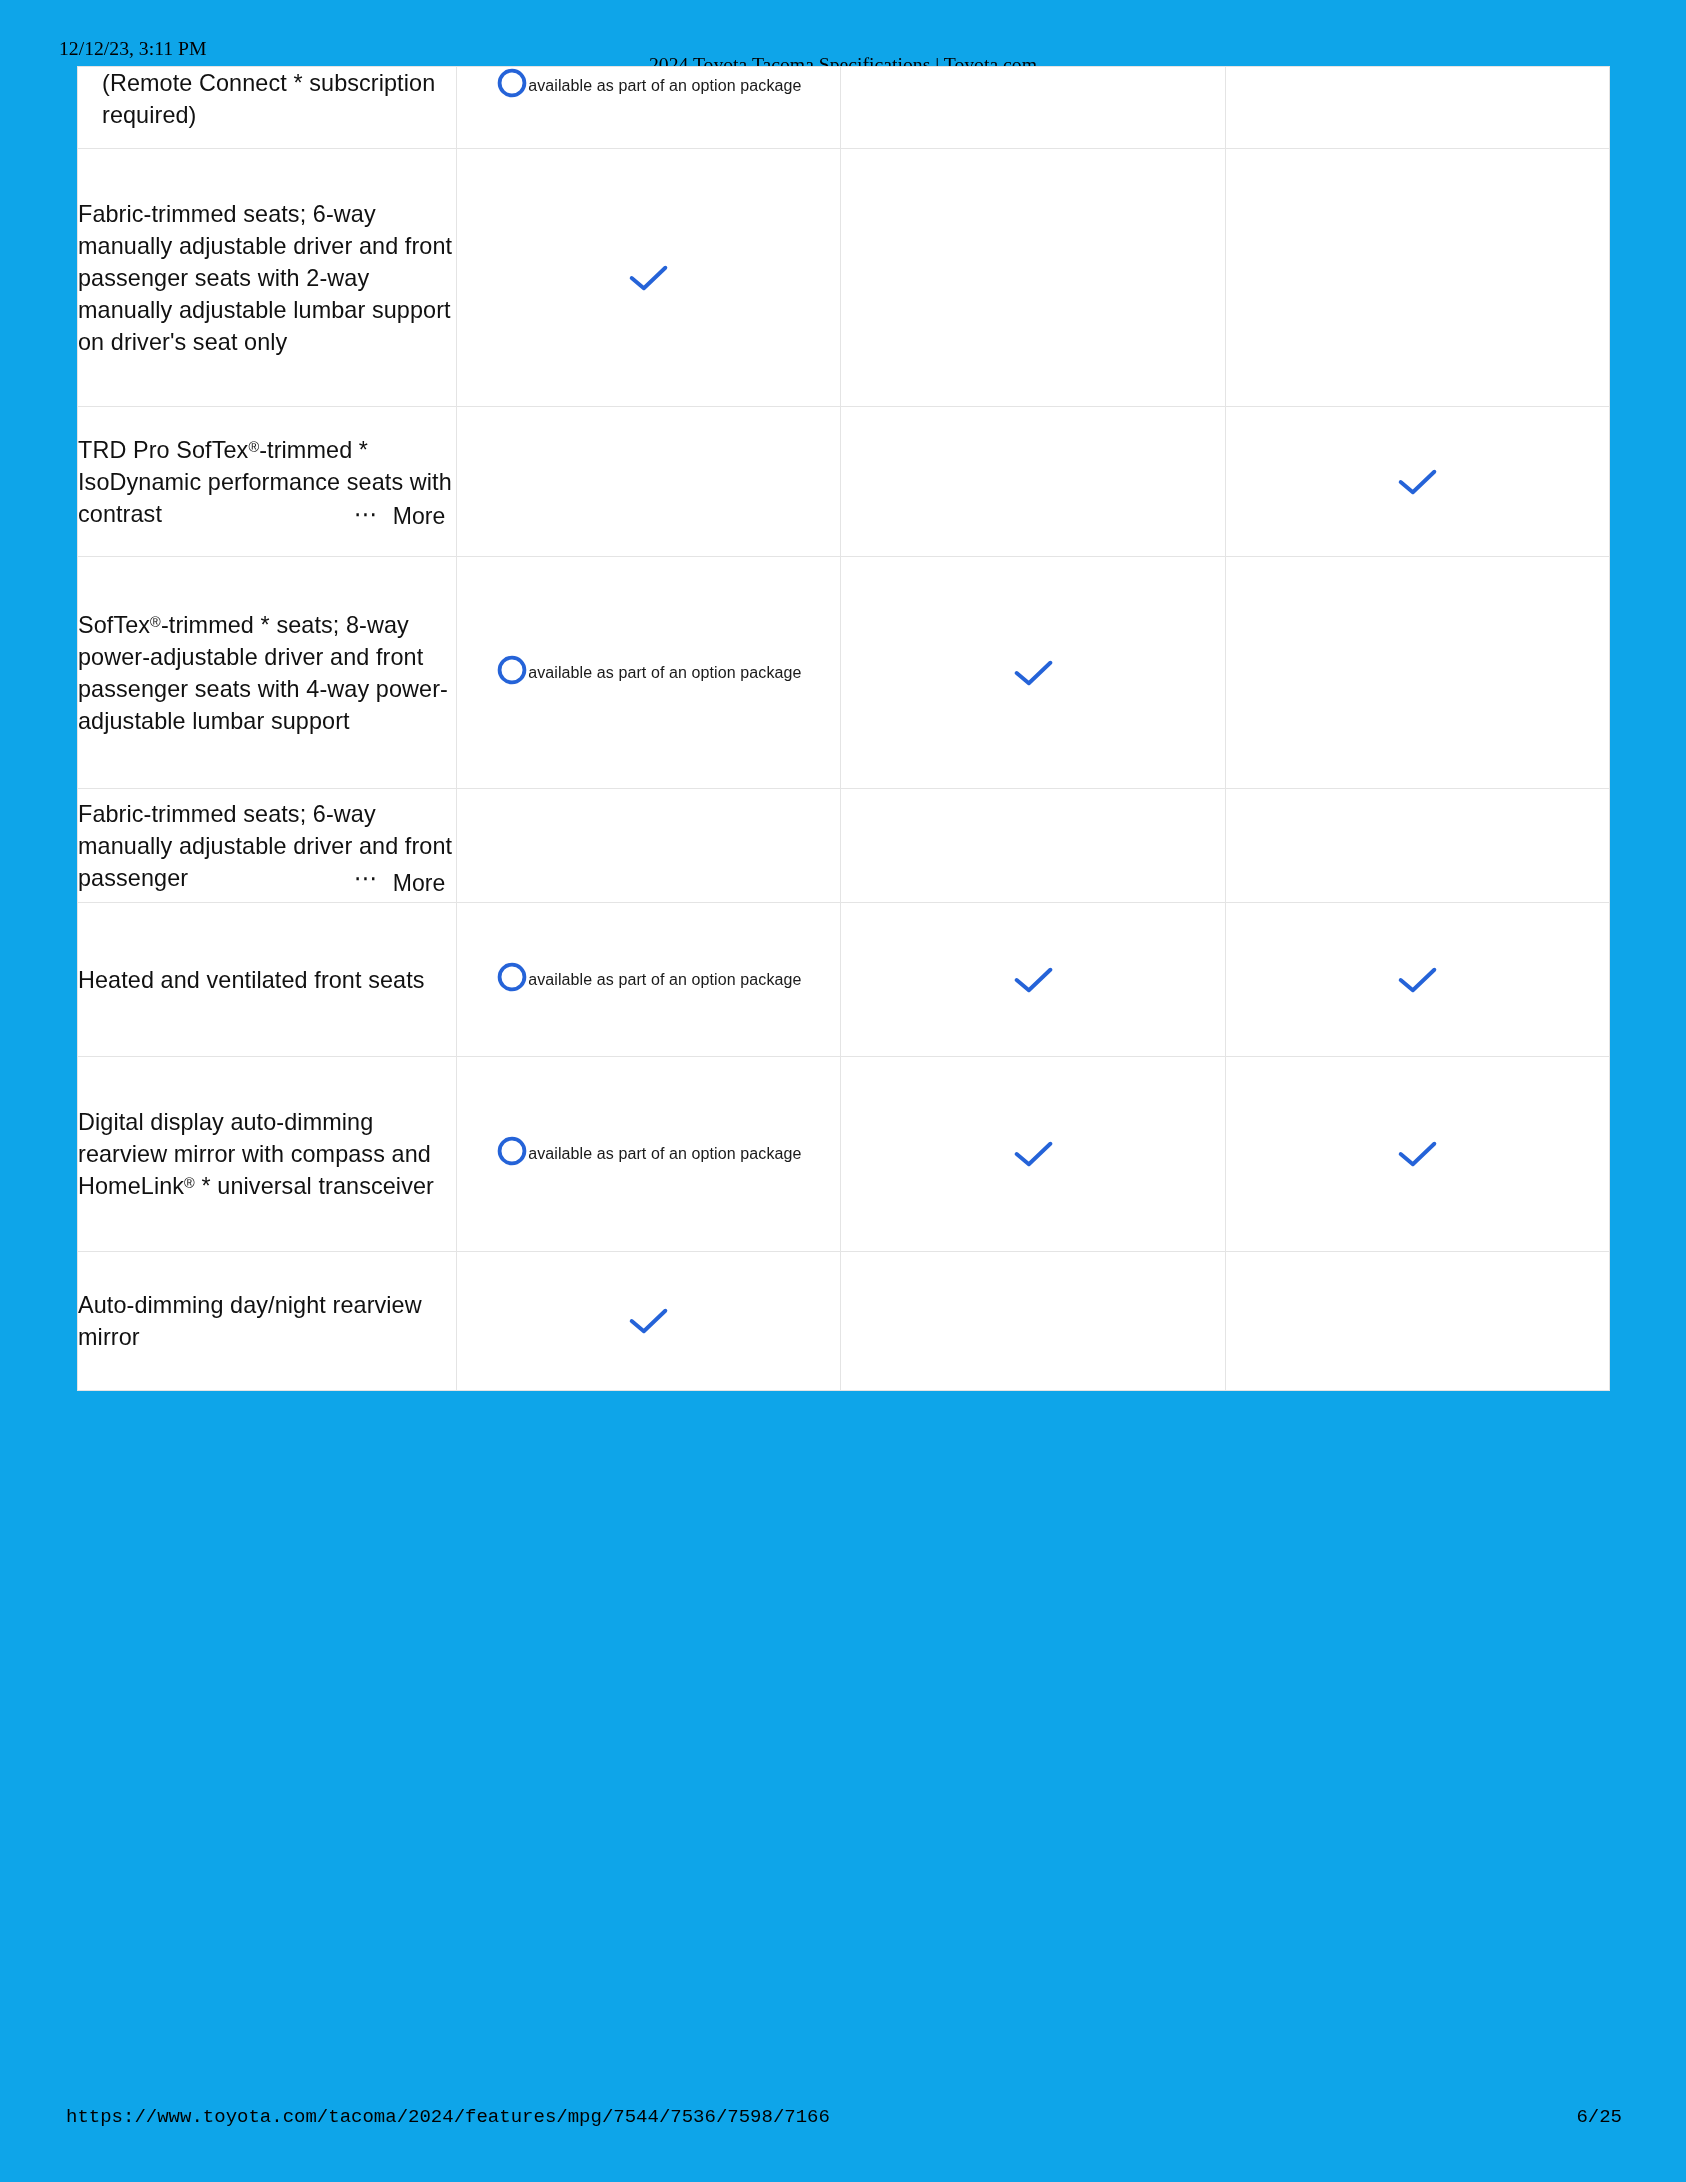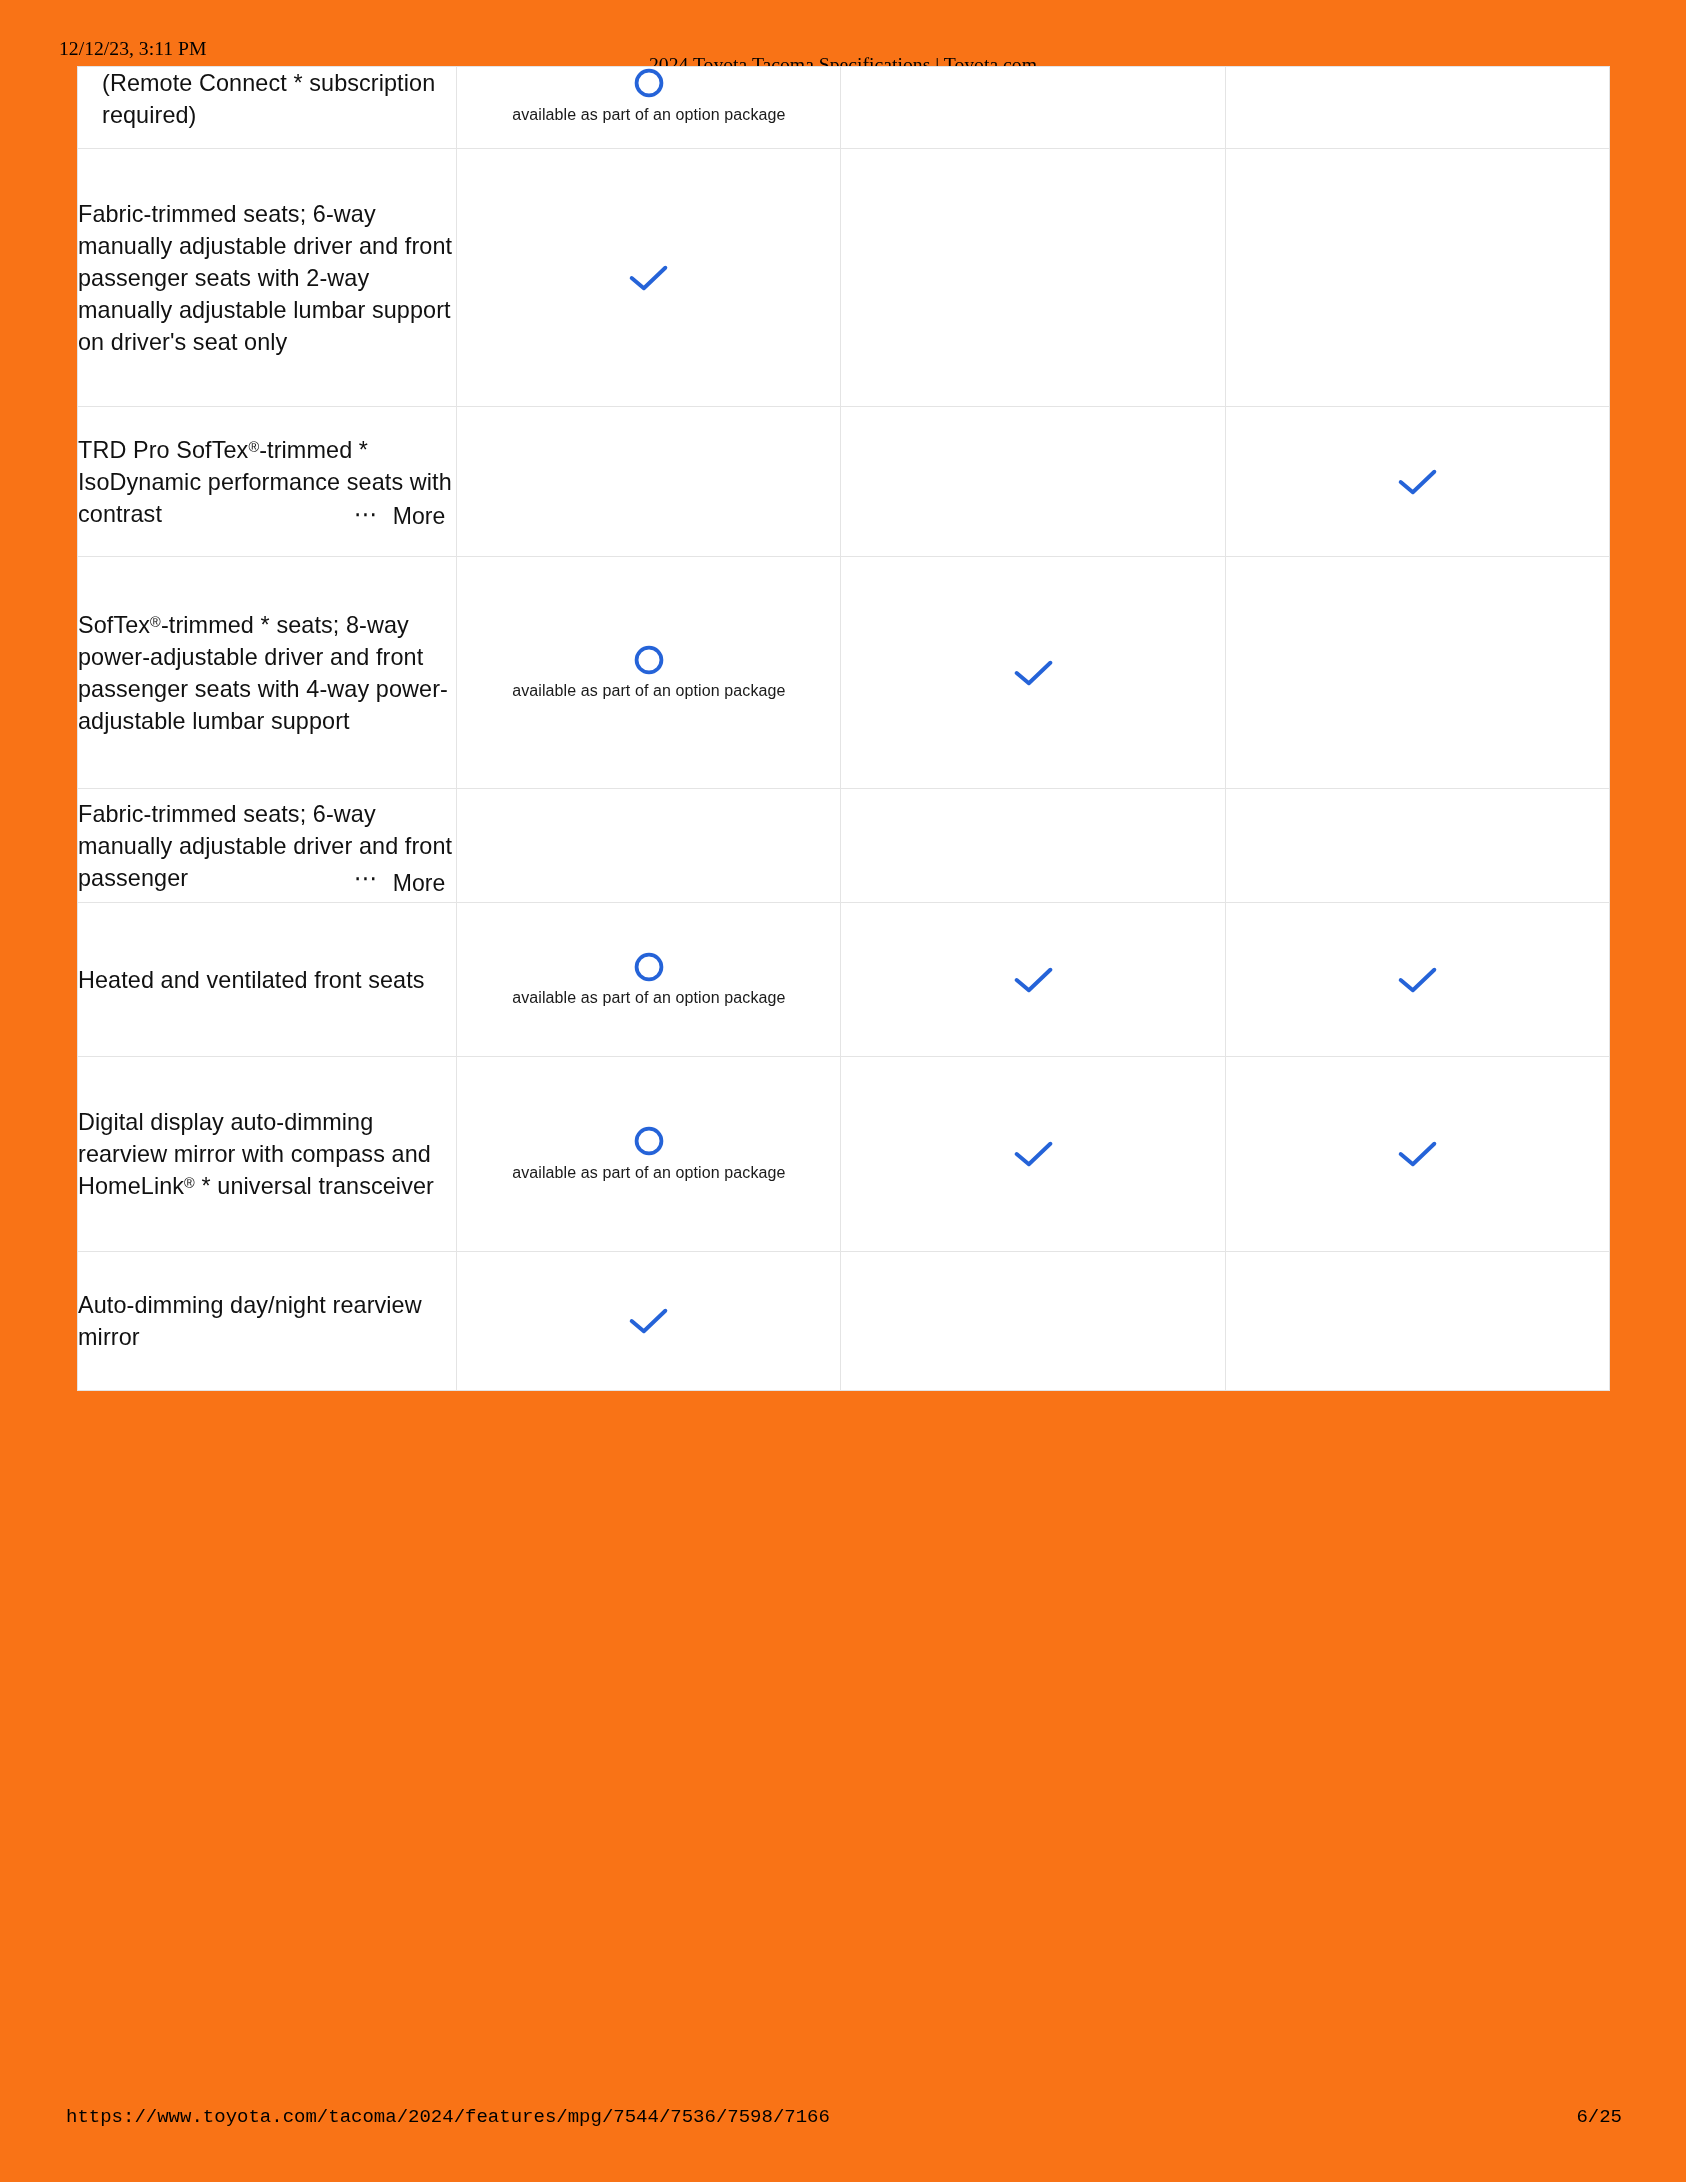--- a/index.html
+++ b/index.html
@@ -4,21 +4,21 @@
 <style>
   html, body {
     margin: 0;
     padding: 0;
     background: #ffffff;
   }
   .page {
     position: relative;
     width: 1686px;
     height: 2182px;
-    background: #f97316;
+    background: #0ea5e9;
     font-family: "Liberation Sans", sans-serif;
     overflow: hidden;
   }
 
   
   .print-header {
     position: absolute;
     top: 37px;
     left: 0;
     width: 1686px;
@@ -141,21 +141,21 @@
   }
   .ellipsis-dots.overlap { background: transparent; }
 
   
   .grade-cell {
     text-align: center;
     padding: 9.4px 15px;
   }
   .mark-stack {
     display: flex;
-    flex-direction: column;
+    flex-direction: row;
     align-items: center;
     justify-content: center;
   }
   .icon-check {
     display: block;
     width: 43px;
     height: 32px;
   }
   .icon-circle {
     display: block;

